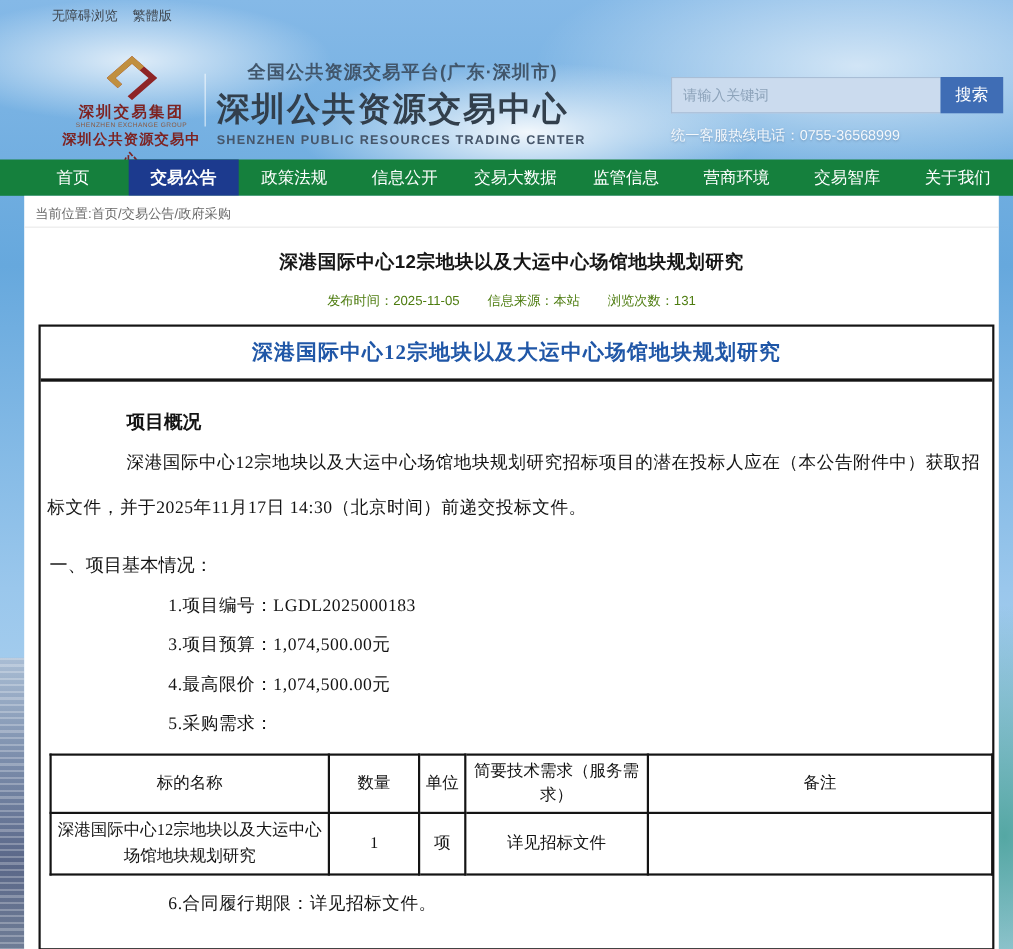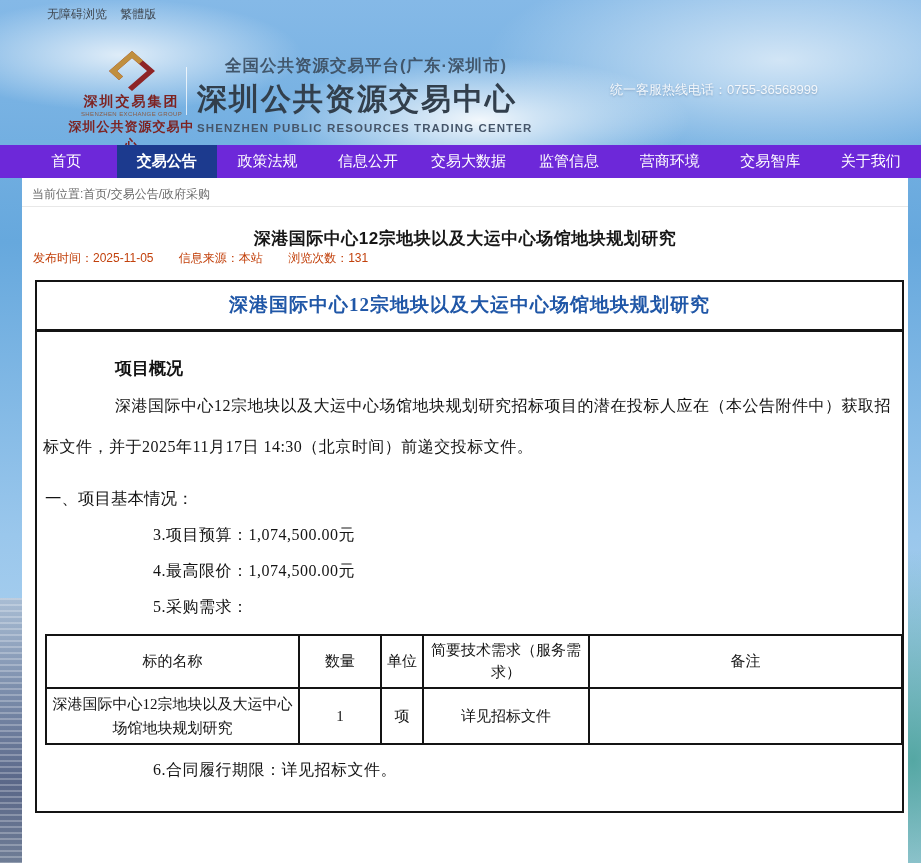--- a/index.html
+++ b/index.html
@@ -19,21 +19,21 @@
     position:absolute; left:0; top:598px; width:22px; height:265px;
     background:
       repeating-linear-gradient(180deg, rgba(255,255,255,.25) 0 2px, rgba(0,0,0,0) 2px 6px),
       linear-gradient(180deg, #a9bdd4 0%, #7b8dab 35%, #5a6788 70%, #6f7d96 100%);
   }
   .top-links { position:absolute; top:6px; left:47px; font-size:12px; color:#3f4750; }
   .top-links span { margin-right:10px; cursor:pointer; }
 
   
   .header { position:absolute; top:25px; left:0; width:921px; height:120px; }
-  .logo { position:absolute; left:64px; top:26px; width:135px; text-align:center; color:#7d2322; }
+  .logo { position:absolute; left:52px; top:26px; width:135px; text-align:center; color:#7d2322; }
   .logo svg { display:block; margin:0 auto 2px; }
   .logo-cn1 { font-size:14px; font-weight:bold; letter-spacing:2px; }
   .logo-en1 { font-size:6px; color:#8a5a43; letter-spacing:.4px; }
   .logo-cn2 { font-size:13px; font-weight:bold; letter-spacing:1px; margin-top:1px; }
   .logo-en2 { font-size:5.5px; color:#8a5a43; letter-spacing:.3px; }
   .header-divider { position:absolute; left:186px; top:42px; width:1px; height:48px; background:rgba(255,255,255,.75); }
   .site-block { position:absolute; left:197px; top:30px; color:#34434f; }
   .platform-line { font-size:16.5px; font-weight:bold; letter-spacing:1px; color:#41566b;margin-left:28px; }
   .site-title { font-size:30px; font-weight:bold; letter-spacing:2px; color:#323f4c; margin-top:2px; }
   .site-en { font-size:11.5px; font-weight:bold; letter-spacing:1.1px; color:#46566a; margin-top:2px; }
@@ -45,29 +45,29 @@
     border-right:none; padding:0 10px; font-size:13px; color:#44596e; outline:none;
   }
   .search-input::placeholder { color:#8da3ba; }
   .search-btn {
     width:57px; height:33px; background:#3f6db5; color:#fff; border:none;
     font-size:15px; cursor:pointer; font-family:inherit;
   }
   .hotline { margin-top:11px; font-size:13px; color:#f4f8fc; text-shadow:0 1px 2px rgba(60,90,130,.4); }
 
   
-  .navbar { position:absolute; top:145px; left:0; width:921px; height:33px; background:#6d28d9; display:flex;padding-left:16px; }
+  .navbar { position:absolute; top:145px; left:0; width:921px; height:33px; background:#15803d; display:flex;padding-left:16px; }
   .nav-item { flex:1; display:flex; align-items:center; justify-content:center; color:#fff; font-size:15px; cursor:pointer; white-space:nowrap; }
   .nav-item.active { background:#1c3a8e; font-weight:bold; }
 
   
   .page { position:absolute; top:178px; left:22px; width:886px; height:685px; background:#fff; }
   .breadcrumb { padding:8px 0 3px 10px; font-size:12px; color:#6a6a6a; border-bottom:1px solid #e8e8e8; }
   .article-title { text-align:center; font-size:17px; font-weight:bold; color:#161616; margin-top:20px; letter-spacing:.5px; }
-  .article-meta { font-size:12px; color:#c2410c; }
+  .article-meta { text-align:center; font-size:12px; color:#4d7c0f; margin-top:15px; }
   .article-meta .meta-part { margin:0 11px; }
 
   .content-box {
     margin:13px 4px 0 13px; border:2px solid #141414;
     font-family:"Liberation Serif","DejaVu Serif",serif; color:#141414;
   }
   .box-title { text-align:center; padding:10px 0 11px; font-size:19px; font-weight:bold; color:#2057a7; border-bottom:3px solid #141414; letter-spacing:1px; }
   .box-inner { padding:0 6px 30px; font-size:16px; }
   .overview-heading { margin:25px 0 0 72px; font-weight:bold; font-size:17px; }
   .overview-text { margin-top:6px; text-indent:72px; line-height:2.55; letter-spacing:.5px; }
@@ -100,20 +100,24 @@
     <div class="logo-cn2">深圳公共资源交易中心</div>
     <div class="logo-en2">SHENZHEN PUBLIC RESOURCES TRADING CENTER</div>
   </div>
   <div class="header-divider"></div>
   <div class="site-block">
     <div class="platform-line">全国公共资源交易平台(广东·深圳市)</div>
     <div class="site-title">深圳公共资源交易中心</div>
     <div class="site-en">SHENZHEN PUBLIC RESOURCES TRADING CENTER</div>
   </div>
   <div class="search-area">
+    <div class="search-row">
+      <input class="search-input" type="text" placeholder="请输入关键词" style="">
+      <button class="search-btn">搜索</button>
+    </div>
     <div class="hotline">统一客服热线电话：0755-36568999</div>
   </div>
 </div>
 
 <div class="navbar">
   <div class="nav-item">首页</div>
   <div class="nav-item active">交易公告</div>
   <div class="nav-item">政策法规</div>
   <div class="nav-item">信息公开</div>
   <div class="nav-item">交易大数据</div>
@@ -131,20 +135,21 @@
     <span class="meta-part">信息来源：本站</span>
     <span class="meta-part">浏览次数：131</span>
   </div>
 
   <div class="content-box">
     <div class="box-title">深港国际中心12宗地块以及大运中心场馆地块规划研究</div>
     <div class="box-inner">
       <div class="overview-heading">项目概况</div>
       <div class="overview-text">深港国际中心12宗地块以及大运中心场馆地块规划研究招标项目的潜在投标人应在（本公告附件中）获取招标文件，并于2025年11月17日 14:30（北京时间）前递交投标文件。</div>
       <div class="sec-heading">一、项目基本情况：</div>
+      <div class="item">1.项目编号：LGDL2025000183</div>
       <div class="item">3.项目预算：1,074,500.00元</div>
       <div class="item">4.最高限价：1,074,500.00元</div>
       <div class="item">5.采购需求：</div>
 
       <table class="req-table">
         <thead>
           <tr>
             <th class="c1">标的名称</th>
             <th class="c2">数量</th>
             <th class="c3">单位</th>

